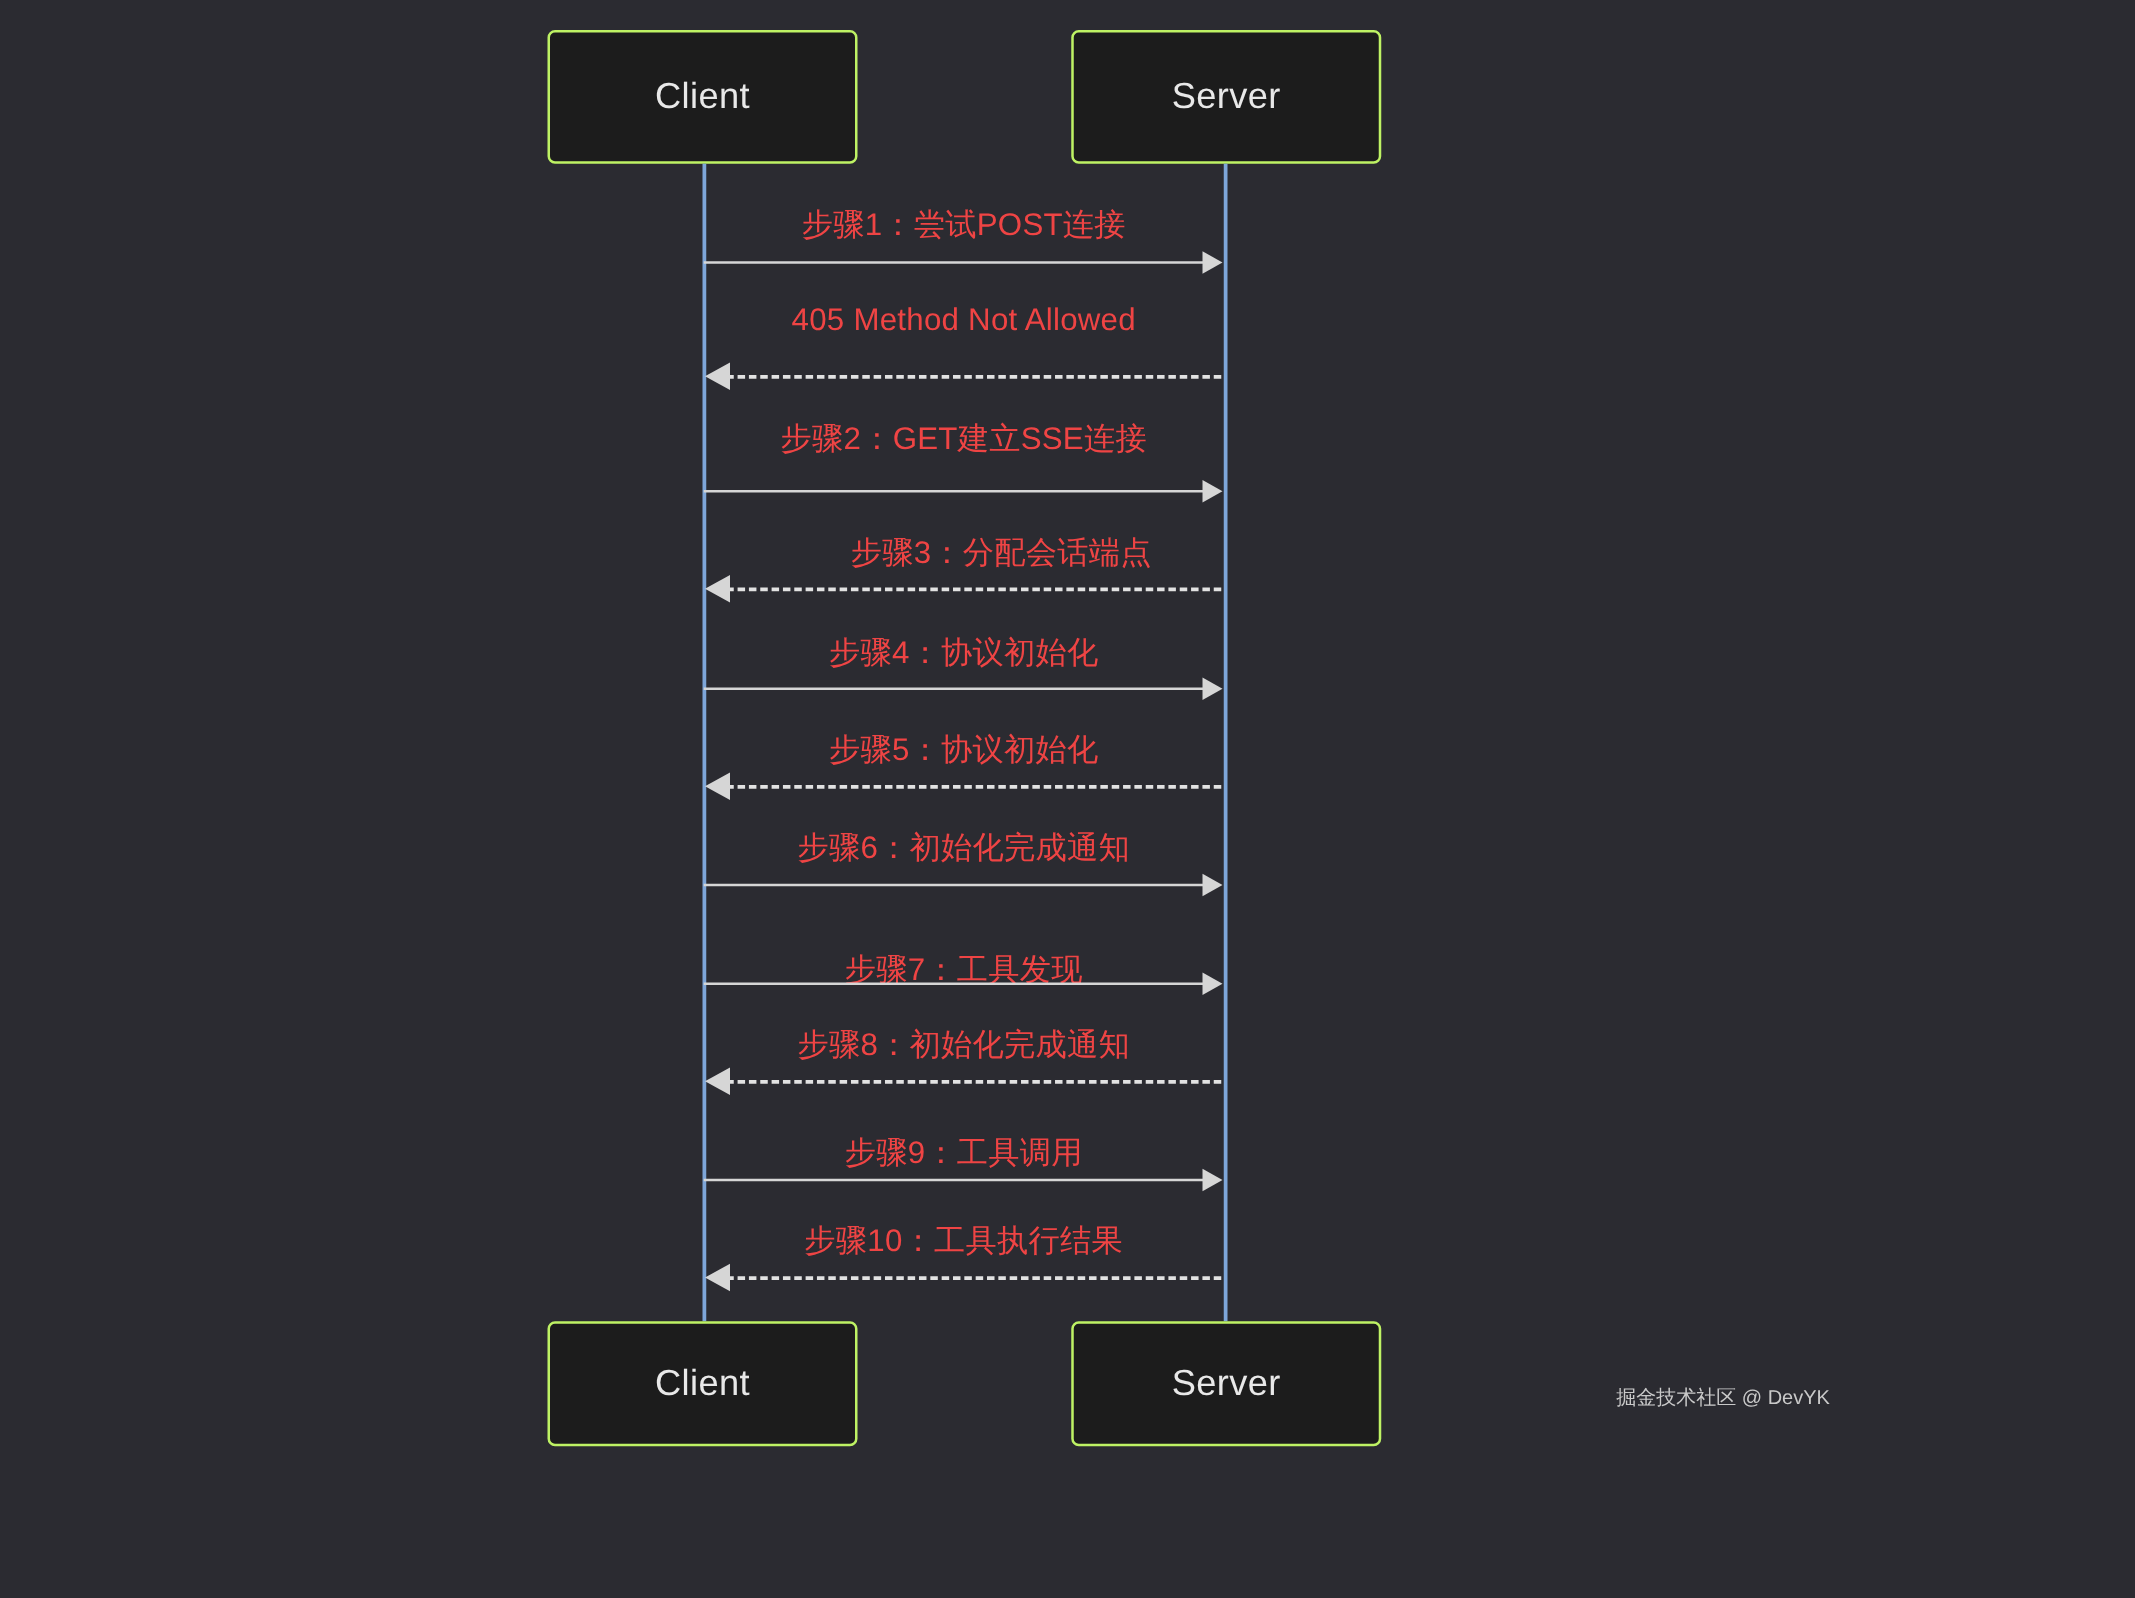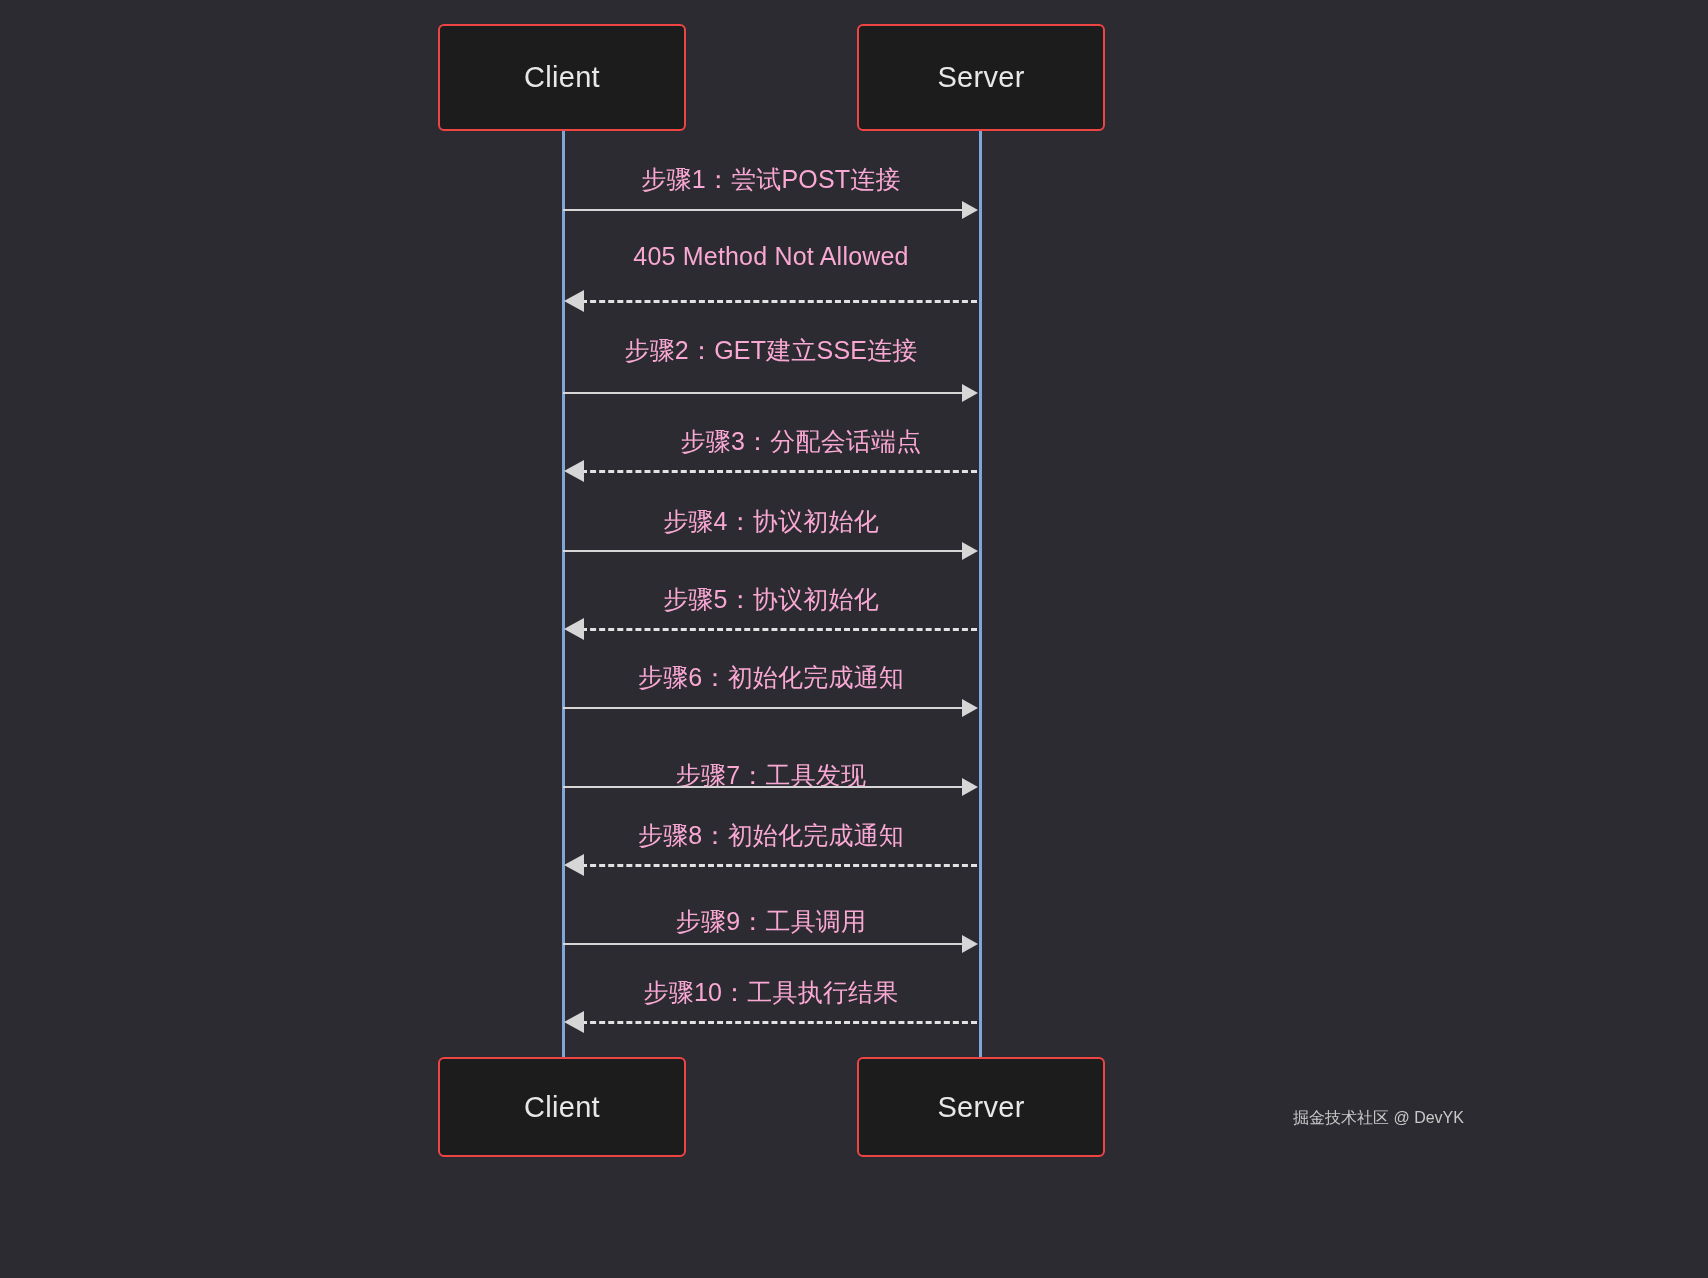--- a/index.html
+++ b/index.html
@@ -12,39 +12,39 @@
     width: 1708px;
     height: 1278px;
     background: #2b2b31;
     overflow: hidden;
     font-family: "Liberation Sans", "DejaVu Sans", sans-serif;
   }
   .actor-box {
     position: absolute;
     box-sizing: border-box;
     background: #1c1c1c;
-    border: 2px solid #ef4444;
+    border: 2px solid #bef264;
     border-radius: 6px;
     display: flex;
     align-items: center;
     justify-content: center;
   }
   .actor-label {
     color: #e8e8e8;
     font-size: 29px;
     letter-spacing: 0.3px;
   }
   .lifeline {
     position: absolute;
     width: 3px;
     background: #7ea6d9;
   }
   .msg-label {
     position: absolute;
-    color: #f9a8d4;
+    color: #ef4444;
     font-size: 25px;
     text-align: center;
     white-space: nowrap;
     transform: translateX(-50%);
     letter-spacing: 0.2px;
   }
   .msg-line {
     position: absolute;
     height: 0;
     border-top: 2px solid #d6d6d6;

